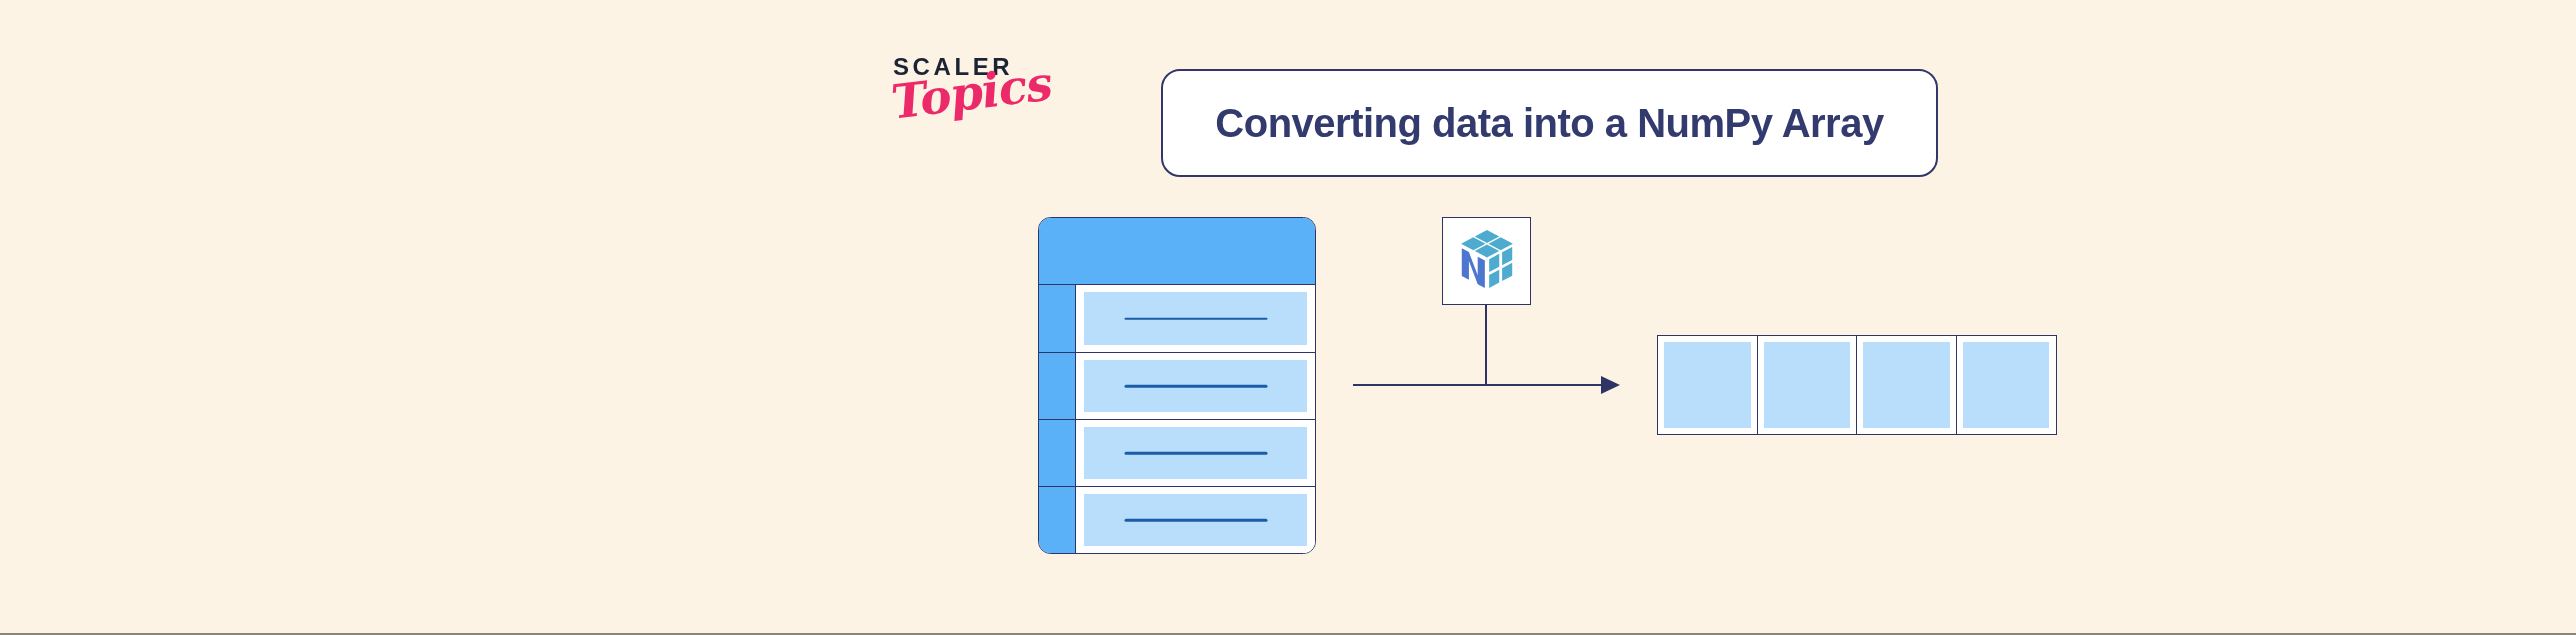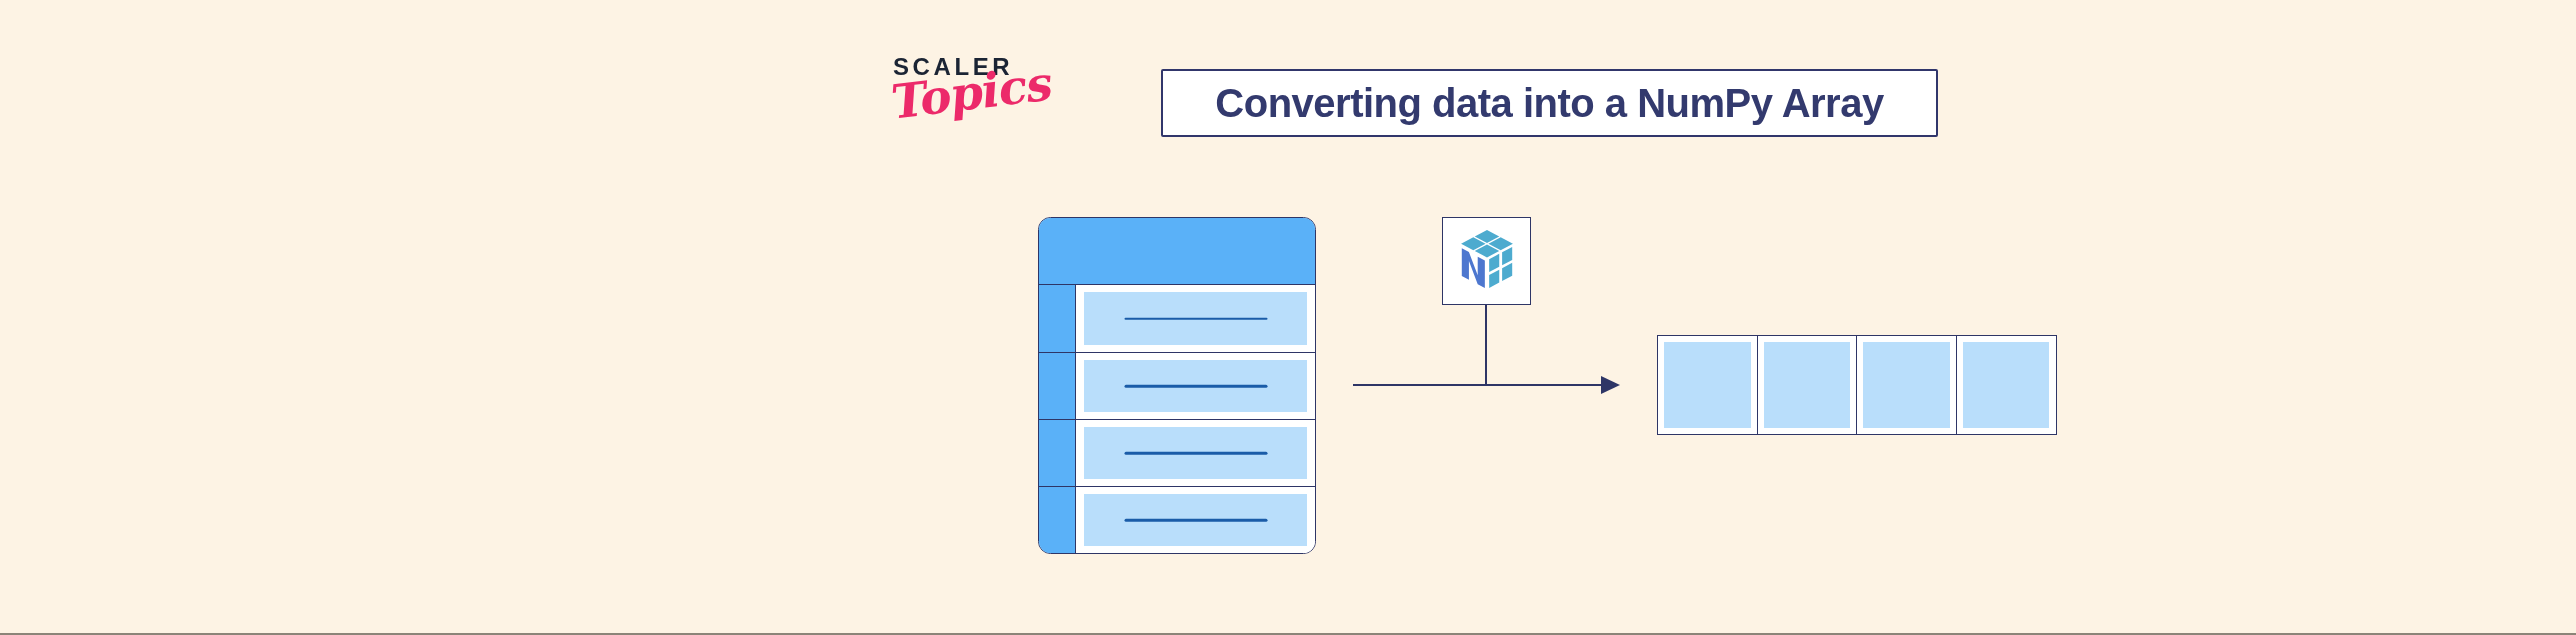--- a/index.html
+++ b/index.html
@@ -15,22 +15,22 @@
   
   .footer-line{position:absolute;left:0;top:633px;width:3091px;height:2.6px;background:var(--footer-line,#8B8478);background:var(--footer_line);}
 
   
   .logo{position:absolute;left:893px;top:55px;}
   .logo-scaler{font-size:24px;font-weight:700;letter-spacing:3.6px;color:var(--scaler_navy);line-height:1;}
   .logo-topics{font-family:"DejaVu Serif",serif;font-style:italic;font-weight:700;font-size:47px;
     color:var(--topics_pink);line-height:0.95;margin-top:2.1px;margin-left:-4.1px;transform:rotate(-7deg);transform-origin:left top;letter-spacing:-1px;}
 
   
-  .title-box{position:absolute;left:1161px;top:69px;width:777px;height:68px;background:#ffffff;
-    border:2.1px solid var(--title_border);border-radius:2px;box-sizing:border-box;
+  .title-box{position:absolute;left:1161px;top:69px;width:777px;height:108px;background:#ffffff;
+    border:2.1px solid var(--title_border);border-radius:19px;box-sizing:border-box;
     display:flex;align-items:center;justify-content:center;}
   .title-text{font-size:40px;font-weight:700;color:var(--title_text);letter-spacing:-0.5px;white-space:nowrap;}
 
   
   .data-table{position:absolute;left:1038px;top:217px;width:278px;height:337px;box-sizing:border-box;
     background:#ffffff;border:1.5px solid var(--outline_navy);border-radius:12.4px;overflow:hidden;}
   .table-header{height:67px;box-sizing:border-box;background:var(--header_blue);border-bottom:1.5px solid var(--outline_navy);}
   .table-row{height:67px;box-sizing:border-box;display:flex;}
   .table-row + .table-row{border-top:1.5px solid var(--outline_navy);}
   .row-stub{width:37px;box-sizing:border-box;background:var(--header_blue);border-right:1.5px solid var(--outline_navy);}

